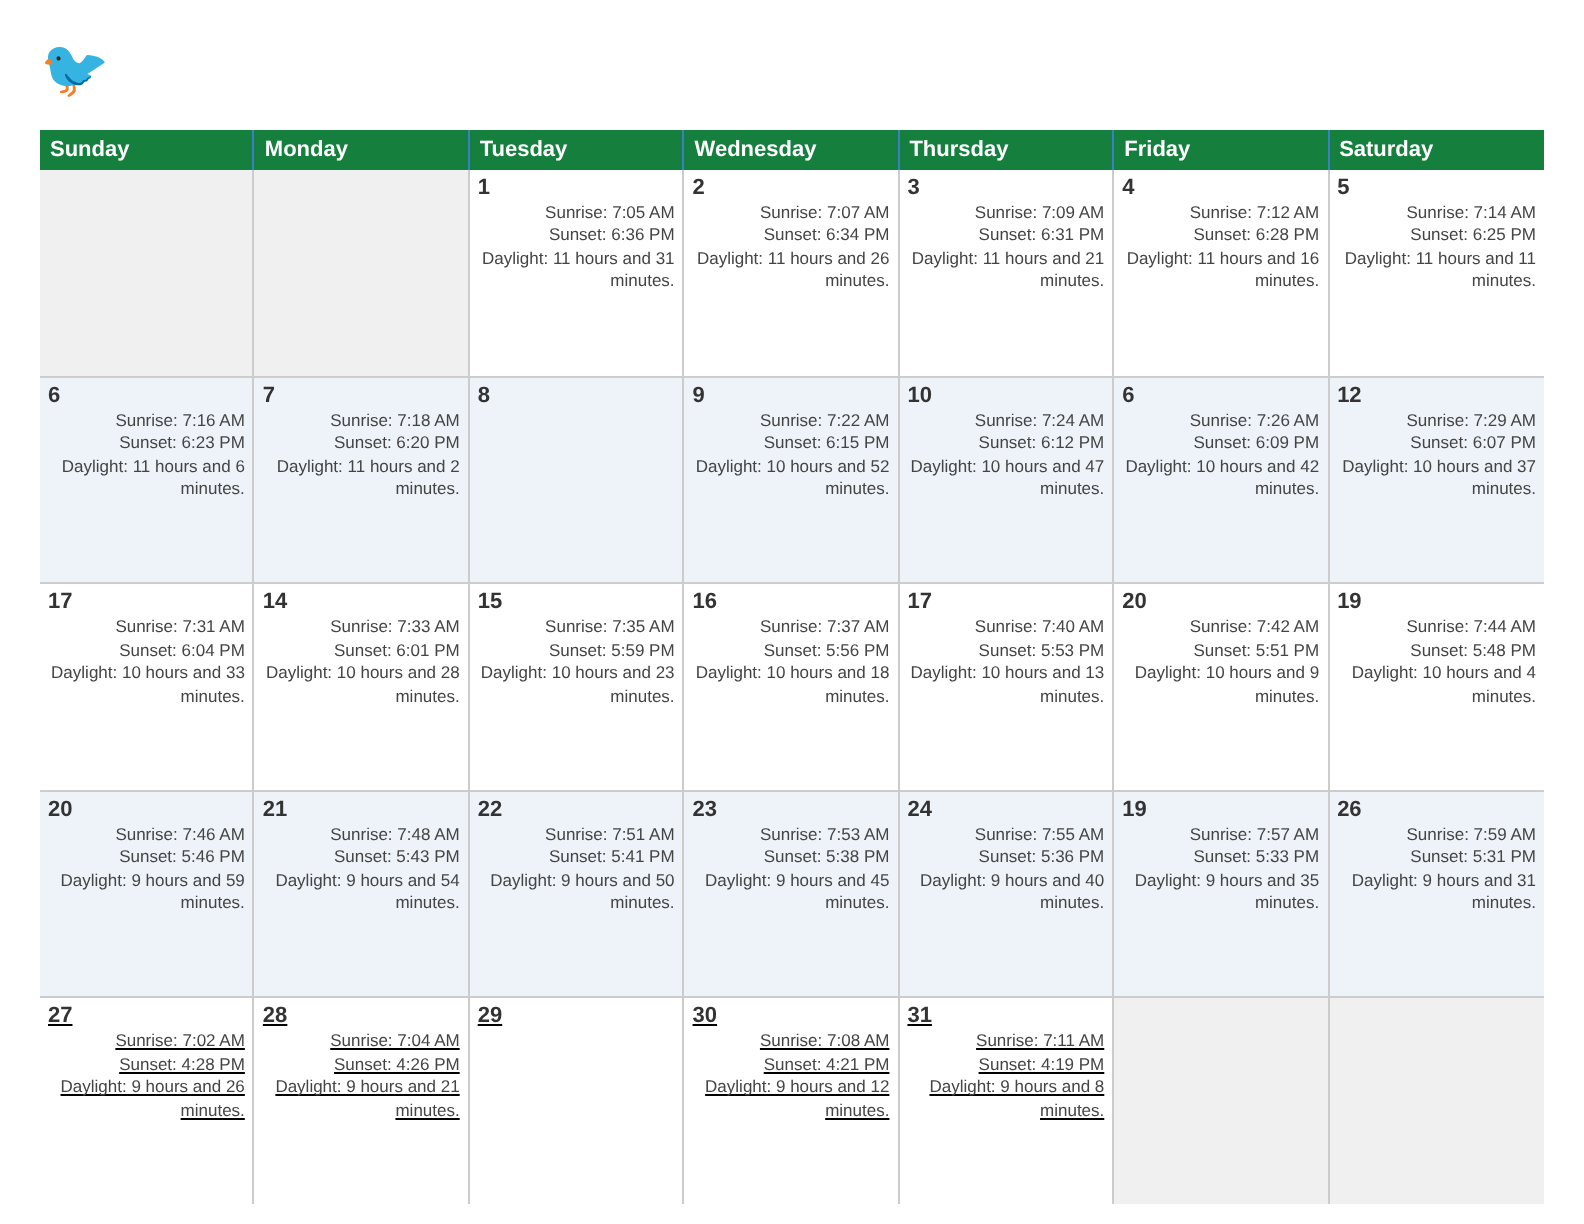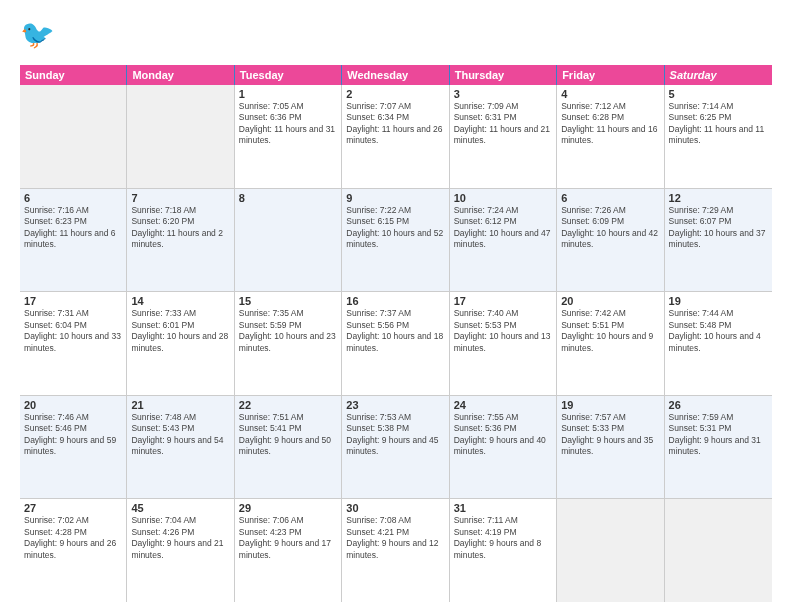--- a/index.html
+++ b/index.html
@@ -46,43 +46,43 @@
       color: #333;
     }
     .calendar {
       flex: 1;
       display: flex;
       flex-direction: column;
     }
     .cal-header {
       display: grid;
       grid-template-columns: repeat(7, 1fr);
-      background: #ec4899;
+      background: #15803d;
     }
     .cal-header-cell {
       color: white;
       font-size: 11px;
       font-weight: bold;
       padding: 4px 5px;
       text-align: left;
       border-right: 1px solid #3a7fc8;
     }
-    .cal-header-cell:last-child { border-right: none; font-style: italic; }
+    .cal-header-cell:last-child { border-right: none; }
     .cal-body {
       display: flex;
       flex-direction: column;
       flex: 1;
     }
     .cal-row {
       display: grid;
       grid-template-columns: repeat(7, 1fr);
       flex: 1;
       border-bottom: 1px solid #ccc;
     }
-    .cal-row:last-child { border-bottom: none; }
+    .cal-row:last-child { border-bottom: none; text-decoration: underline; }
     .cal-cell {
       border-right: 1px solid #ccc;
       padding: 3px 4px;
       font-size: 9px;
       color: #333;
       display: flex;
       flex-direction: column;
       min-height: 0;
     }
     .cal-cell:last-child { border-right: none; }
@@ -90,20 +90,21 @@
     .day-number {
       font-size: 11px;
       font-weight: bold;
       color: #333;
       margin-bottom: 1px;
     }
     .day-info {
       font-size: 8.5px;
       color: #444;
       line-height: 1.35;
+      text-align: right;
     }
     .cal-row:nth-child(odd) .cal-cell:not(.empty) { background: #fff; }
     .cal-row:nth-child(even) .cal-cell:not(.empty) { background: #eef3fa; }
     .cal-row:nth-child(odd) .cal-cell.empty { background: #f0f0f0; }
     .cal-row:nth-child(even) .cal-cell.empty { background: #e8edf5; }
   </style>
 </head>
 <body>
 
 <div class="page">
@@ -251,26 +252,25 @@
             <div class="day-number">26</div>
             <div class="day-info">Sunrise: 7:59 AM<br>Sunset: 5:31 PM<br>Daylight: 9 hours and 31 minutes.</div>
           </div>
         </div>
         <div class="cal-row">
           <div class="cal-cell">
             <div class="day-number">27</div>
             <div class="day-info">Sunrise: 7:02 AM<br>Sunset: 4:28 PM<br>Daylight: 9 hours and 26 minutes.</div>
           </div>
           <div class="cal-cell">
-            <div class="day-number">45</div>
+            <div class="day-number">28</div>
             <div class="day-info">Sunrise: 7:04 AM<br>Sunset: 4:26 PM<br>Daylight: 9 hours and 21 minutes.</div>
           </div>
           <div class="cal-cell">
             <div class="day-number">29</div>
-            <div class="day-info">Sunrise: 7:06 AM<br>Sunset: 4:23 PM<br>Daylight: 9 hours and 17 minutes.</div>
           </div>
           <div class="cal-cell">
             <div class="day-number">30</div>
             <div class="day-info">Sunrise: 7:08 AM<br>Sunset: 4:21 PM<br>Daylight: 9 hours and 12 minutes.</div>
           </div>
           <div class="cal-cell">
             <div class="day-number">31</div>
             <div class="day-info">Sunrise: 7:11 AM<br>Sunset: 4:19 PM<br>Daylight: 9 hours and 8 minutes.</div>
           </div>
           <div class="cal-cell empty"></div>

